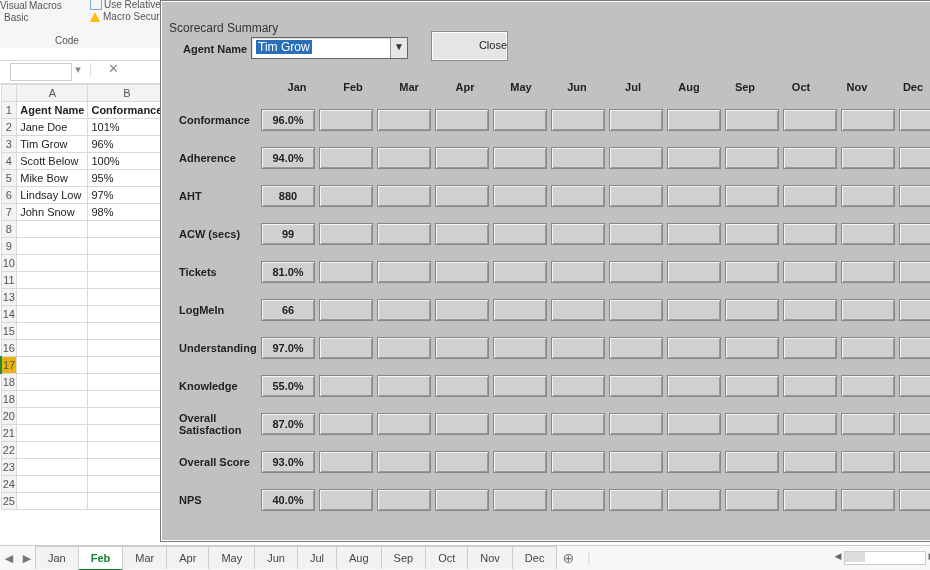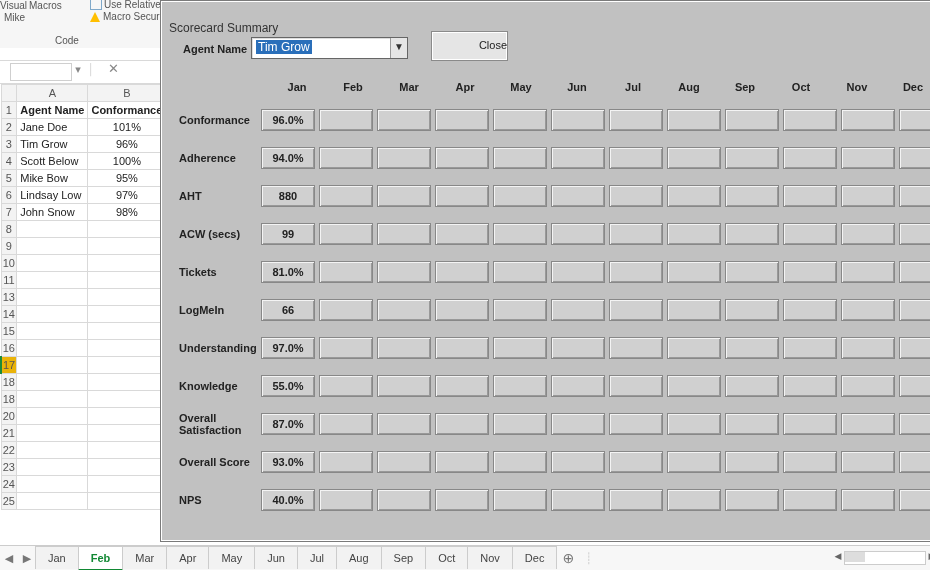--- a/index.html
+++ b/index.html
@@ -22,21 +22,21 @@
   .namebox-row .sep{position:absolute;left:88px;top:2px;color:#d0d0d0;}
   .namebox-row .x{position:absolute;left:108px;top:0px;color:#888;font-size:13px;}
   
   .sheet{position:absolute;left:0;top:84px;width:160px;}
   .sheet table{border-collapse:collapse;width:100%;}
   .sheet th.row{width:18px;background:#f3f3f3;border:1px solid #d9d9d9;text-align:center;font-weight:normal;color:#555;height:14px;}
   .sheet td{border:1px solid #d9d9d9;height:14px;padding:0 3px;white-space:nowrap;}
   .sheet tr.colhdr td{background:#f3f3f3;text-align:center;color:#555;font-weight:normal;}
   .sheet tr.hdr td{font-weight:bold;}
   .sheet tr.sel th.row{background:#eab308;border-left:2px solid #1c8a3a;}
-  .sheet td.num{text-align:center;}
+  .sheet td.num{text-align:left;}
   
   .userform{position:absolute;left:160px;top:0;width:770px;height:540px;background:#c1c1c1;border:1px solid #7a7a7a;box-shadow:0 0 0 1px #fff inset;}
   .uf-title{position:absolute;left:8px;top:20px;font-size:12px;color:#333;}
   .uf-agentlbl{position:absolute;left:22px;top:42px;font-weight:bold;font-size:11px;}
   .uf-combo{position:absolute;left:90px;top:36px;width:155px;height:20px;background:#fff;border:1px solid #666;box-shadow:inset 1px 1px 0 #ddd;}
   .uf-combo .sel{position:absolute;left:4px;top:2px;background:#2a6fba;color:#fff;padding:0 2px;font-size:12px;}
   .uf-combo .drop{position:absolute;right:0;top:0;width:16px;height:20px;background:#e6e6e6;border-left:1px solid #999;text-align:center;line-height:18px;color:#333;font-size:10px;}
   .uf-close{position:absolute;left:270px;top:30px;width:75px;height:28px;background:#e5e5e5;border:1px solid #8a8a8a;box-shadow:inset 0 0 0 1px #fff;text-align:right;line-height:26px;font-size:11px;cursor:default;}
   .uf-months{position:absolute;left:108px;top:80px;display:flex;}
   .uf-months div{width:56px;text-align:center;font-weight:bold;font-size:11px;}
@@ -57,21 +57,21 @@
   .tabs .scroll .arrow{position:absolute;top:-1px;width:12px;height:12px;text-align:center;font-size:9px;color:#666;}
   .tabs .scroll .al{left:-13px;}
   .tabs .scroll .ar{right:-13px;}
 </style>
 </head>
 <body>
 
 <div class="ribbon-frag">
   <span class="rb-text rb-v">Visual</span>
   <span class="rb-text rb-m">Macros</span>
-  <span class="rb-text rb-b">Mike</span>
+  <span class="rb-text rb-b">Basic</span>
   <span class="rb-text rb-use"><span class="rb-icon"></span><span>Use Relative Re</span></span>
   <span class="rb-text rb-sec"><span class="rb-warn"></span><span>Macro Security</span></span>
   <span class="rb-text rb-code">Code</span>
 </div>
 
 <div class="namebox-row">
   <div class="nb"></div>
   <div class="nbdrop">▾</div>
   <div class="sep">│</div>
   <div class="x">✕</div>

